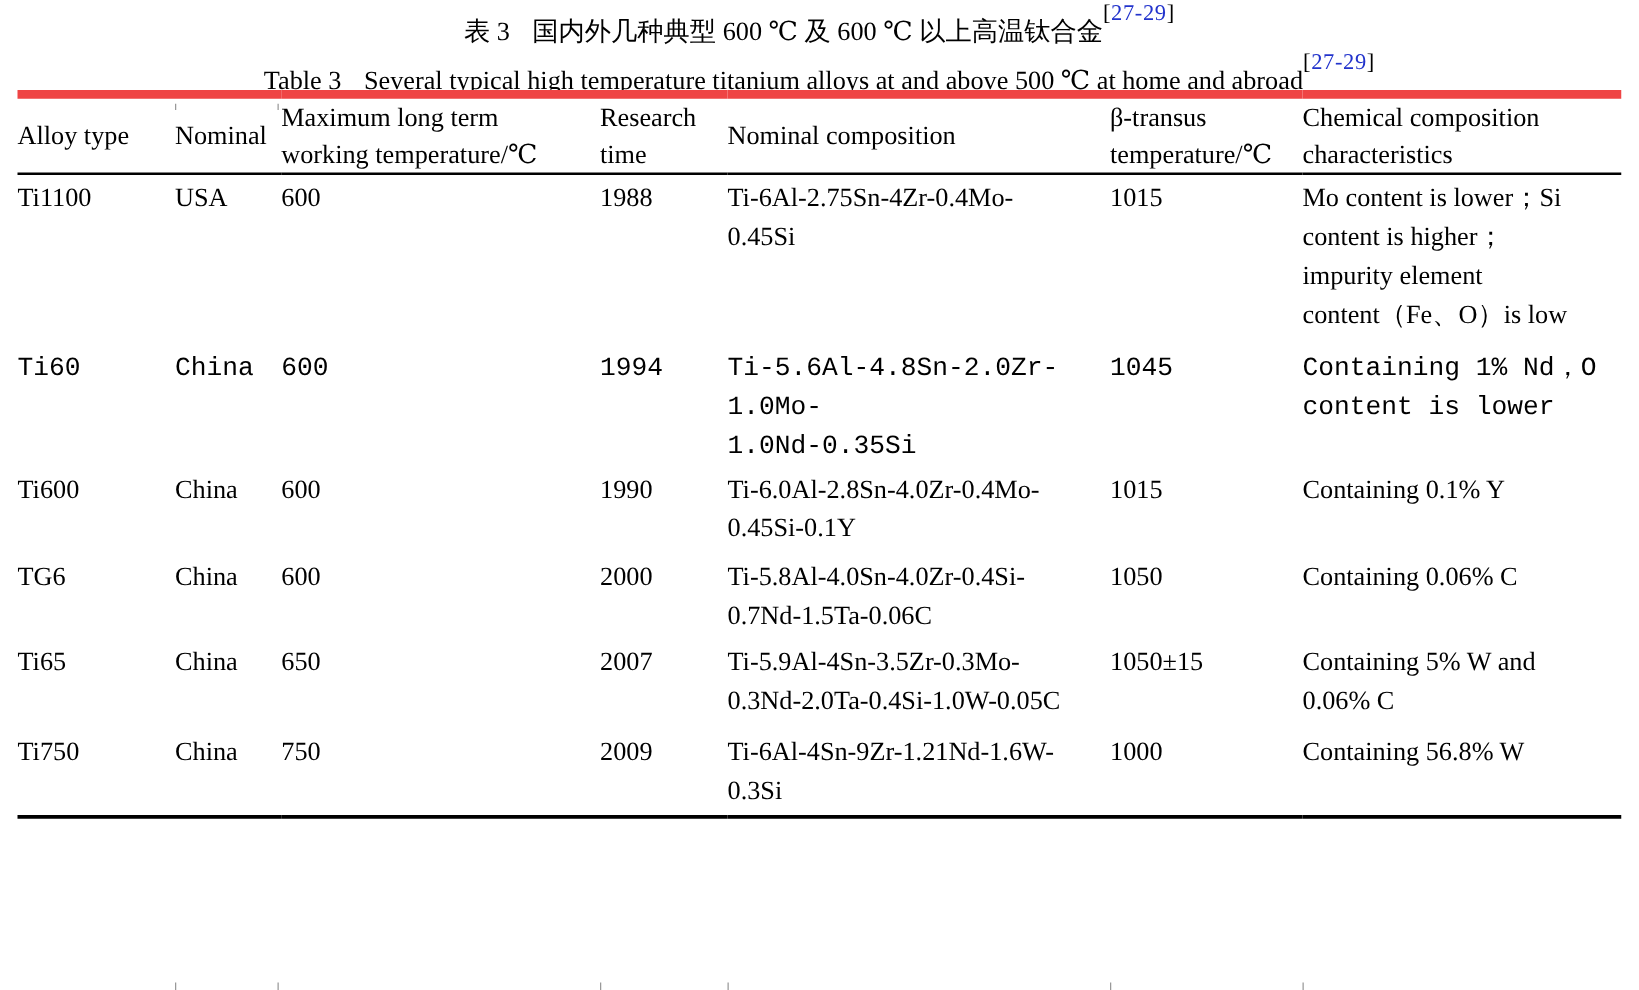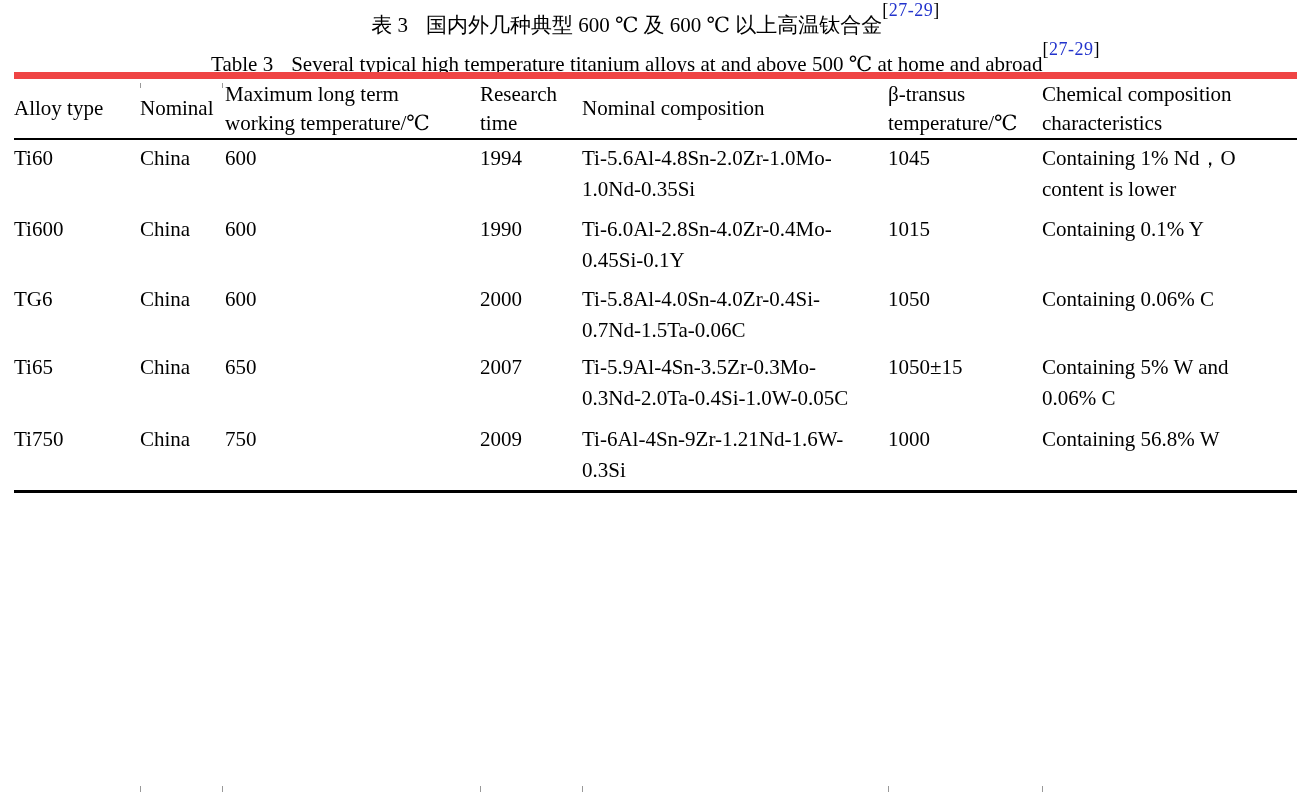--- a/index.html
+++ b/index.html
@@ -49,21 +49,21 @@
   }
   table.alloys td{
     vertical-align:top;
     white-space:pre-line;
     line-height:31px;
     padding:3px 4px 0 0;
   }
   tr.r1{height:138px;}
   tr.r2{height:70px;}
   tr.r3{height:70px;}
-  tr.r4{height:72px;}
+  tr.r4{height:72px;font-family:Liberation Mono, monospace;}
   tr.r5{height:70px;}
   tr.r6{height:68px;}
   tr.r7{height:72px;font-family:Liberation Serif, serif;}
   tr.r8{height:70px;}
   .tick{
     position:absolute;
     width:1px;background:#999;
   }
   .tick.top{top:83px;height:5px;}
   .tick.bottom{top:786px;height:6px;}
@@ -100,20 +100,33 @@
         <th>Research
 time</th>
         <th>Nominal composition</th>
         <th>β-transus
 temperature/℃</th>
         <th>Chemical composition
 characteristics</th>
       </tr>
     </thead>
     <tbody>
+      <tr class="r1">
+        <td>Ti1100</td>
+        <td>USA</td>
+        <td>600</td>
+        <td>1988</td>
+        <td>Ti-6Al-2.75Sn-4Zr-0.4Mo-
+0.45Si</td>
+        <td>1015</td>
+        <td>Mo content is lower；Si
+content is higher；
+impurity element
+content（Fe、O）is low</td>
+      </tr>
       <tr class="r4">
         <td>Ti60</td>
         <td>China</td>
         <td>600</td>
         <td>1994</td>
         <td>Ti-5.6Al-4.8Sn-2.0Zr-1.0Mo-
 1.0Nd-0.35Si</td>
         <td>1045</td>
         <td>Containing 1% Nd，O
 content is lower</td>

